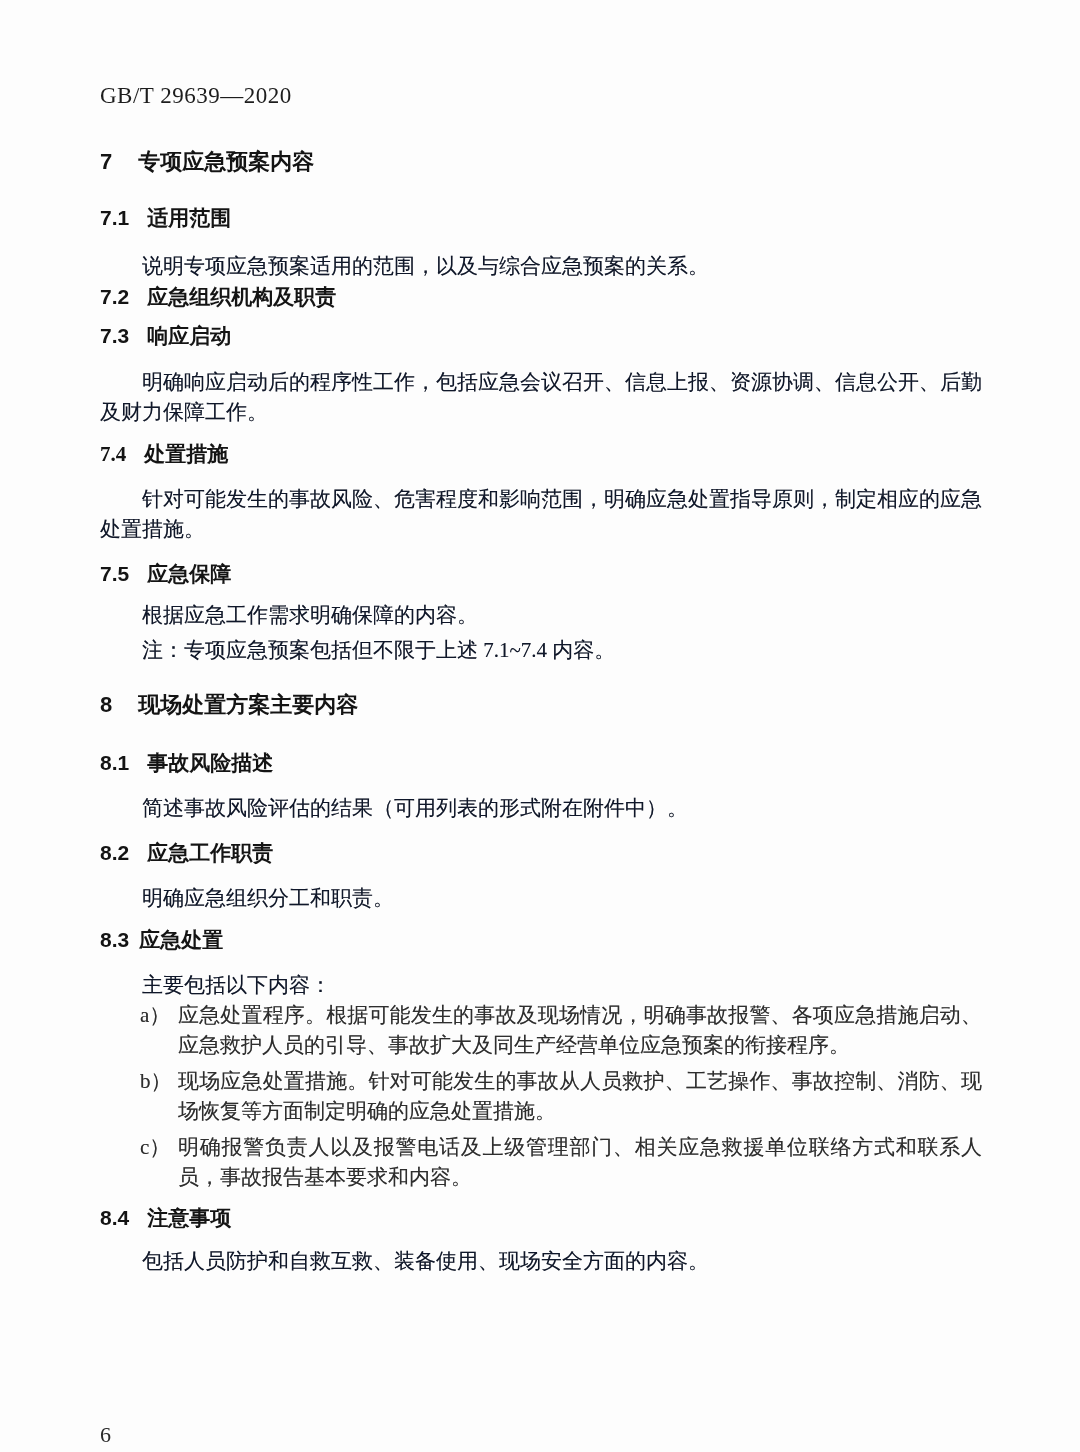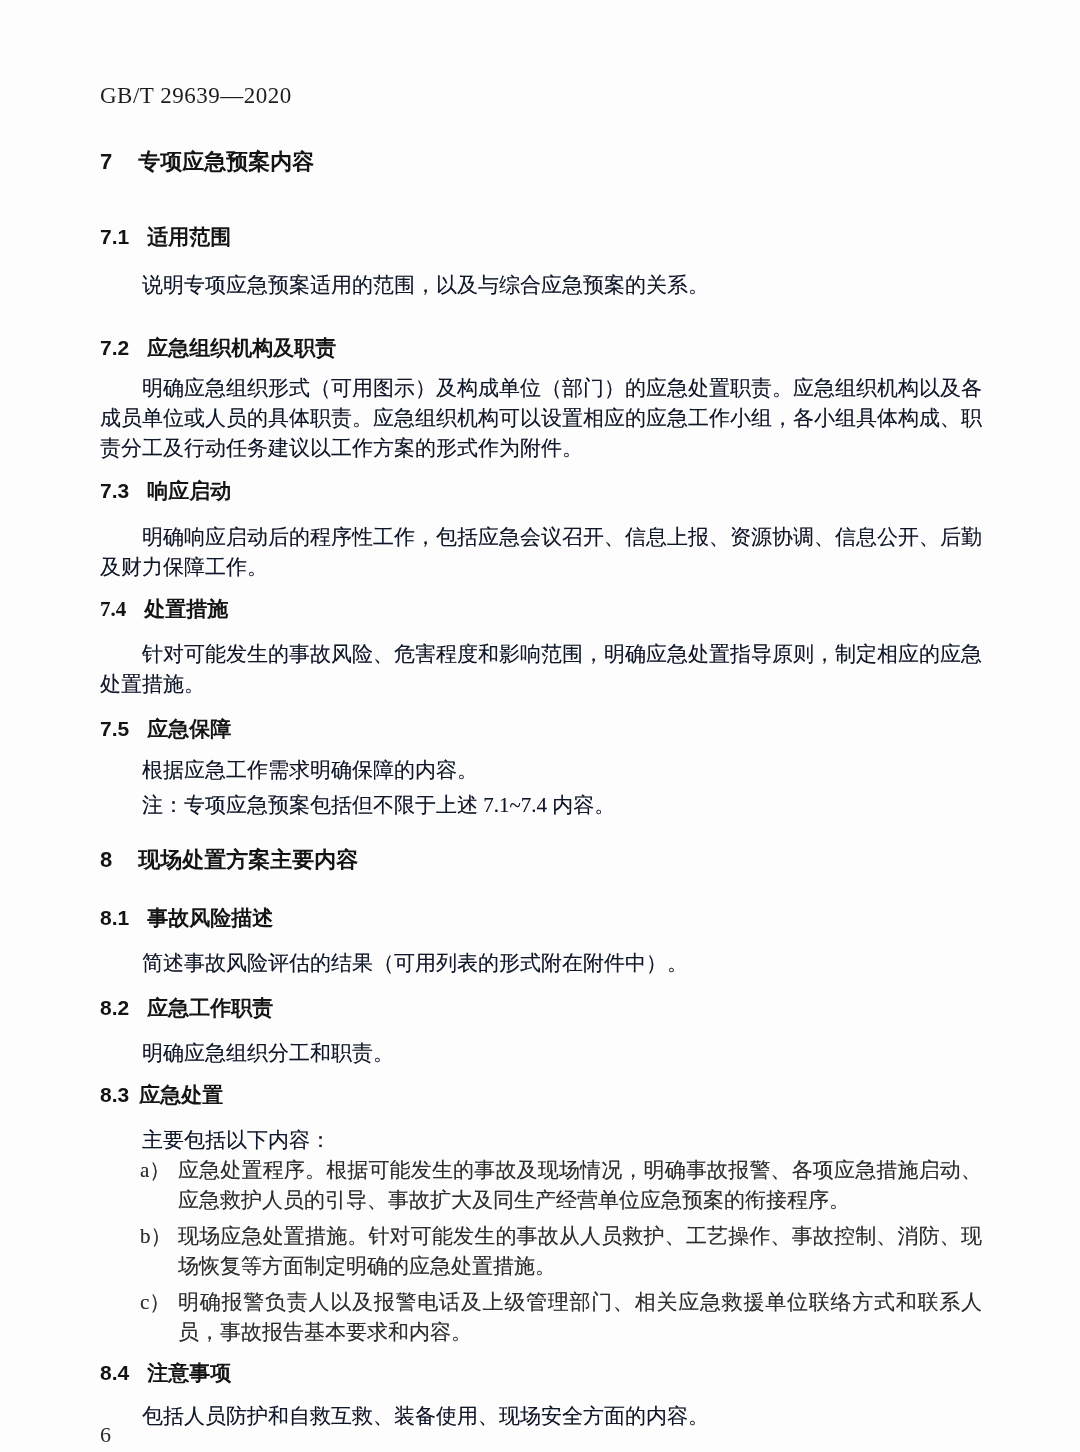--- a/index.html
+++ b/index.html
@@ -41,23 +41,23 @@
   }
   .para {
     font-size: 21px;
     line-height: 30px;
     text-align: justify;
     text-indent: 2em;
     color: #0f172a;
     text-shadow: 0 0 0.4px rgba(40,40,40,0.45);
   }
   .mt-ch7   { margin-top: 42px; }
-  .mt-h71   { margin-top: 51px; text-align: right; }
+  .mt-h71   { margin-top: 32px; text-align: right; }
   .mt-p71   { margin-top: 22px; }
-  .mt-h72   { margin-top: 36px; }
+  .mt-h72   { margin-top: 4px; }
   .mt-p72   { margin-top: 14px; }
   .mt-h73   { margin-top: 16px; }
   .mt-p73   { margin-top: 20px; }
   .mt-h74   { margin-top: 16px; font-family: Liberation Serif, serif; }
   .mt-p74   { margin-top: 18px; }
   .mt-h75   { margin-top: 18px; }
   .mt-p75   { margin-top: 15px; }
   .mt-note  { margin-top: 5px; }
   .mt-ch8   { margin-top: 28px; }
   .mt-h81   { margin-top: 34px; }
@@ -109,21 +109,20 @@
   <div class="section-heading mt-h71">
     <span>7.1</span>
     <span>适用范围</span>
   </div>
   <p class="para mt-p71">说明专项应急预案适用的范围，以及与综合应急预案的关系。</p>
 
   <div class="section-heading mt-h72">
     <span>7.2</span>
     <span>应急组织机构及职责</span>
   </div>
-  <p class="para mt-p72">明确应急组织形式（可用图示）及构成单位（部门）的应急处置职责。应急组织机构以及各成员单位或人员的具体职责。应急组织机构可以设置相应的应急工作小组，各小组具体构成、职责分工及行动任务建议以工作方案的形式作为附件。</p>
 
   <div class="section-heading mt-h73">
     <span>7.3</span>
     <span>响应启动</span>
   </div>
   <p class="para mt-p73">明确响应启动后的程序性工作，包括应急会议召开、信息上报、资源协调、信息公开、后勤及财力保障工作。</p>
 
   <div class="section-heading mt-h74">
     <span>7.4</span>
     <span>处置措施</span>

